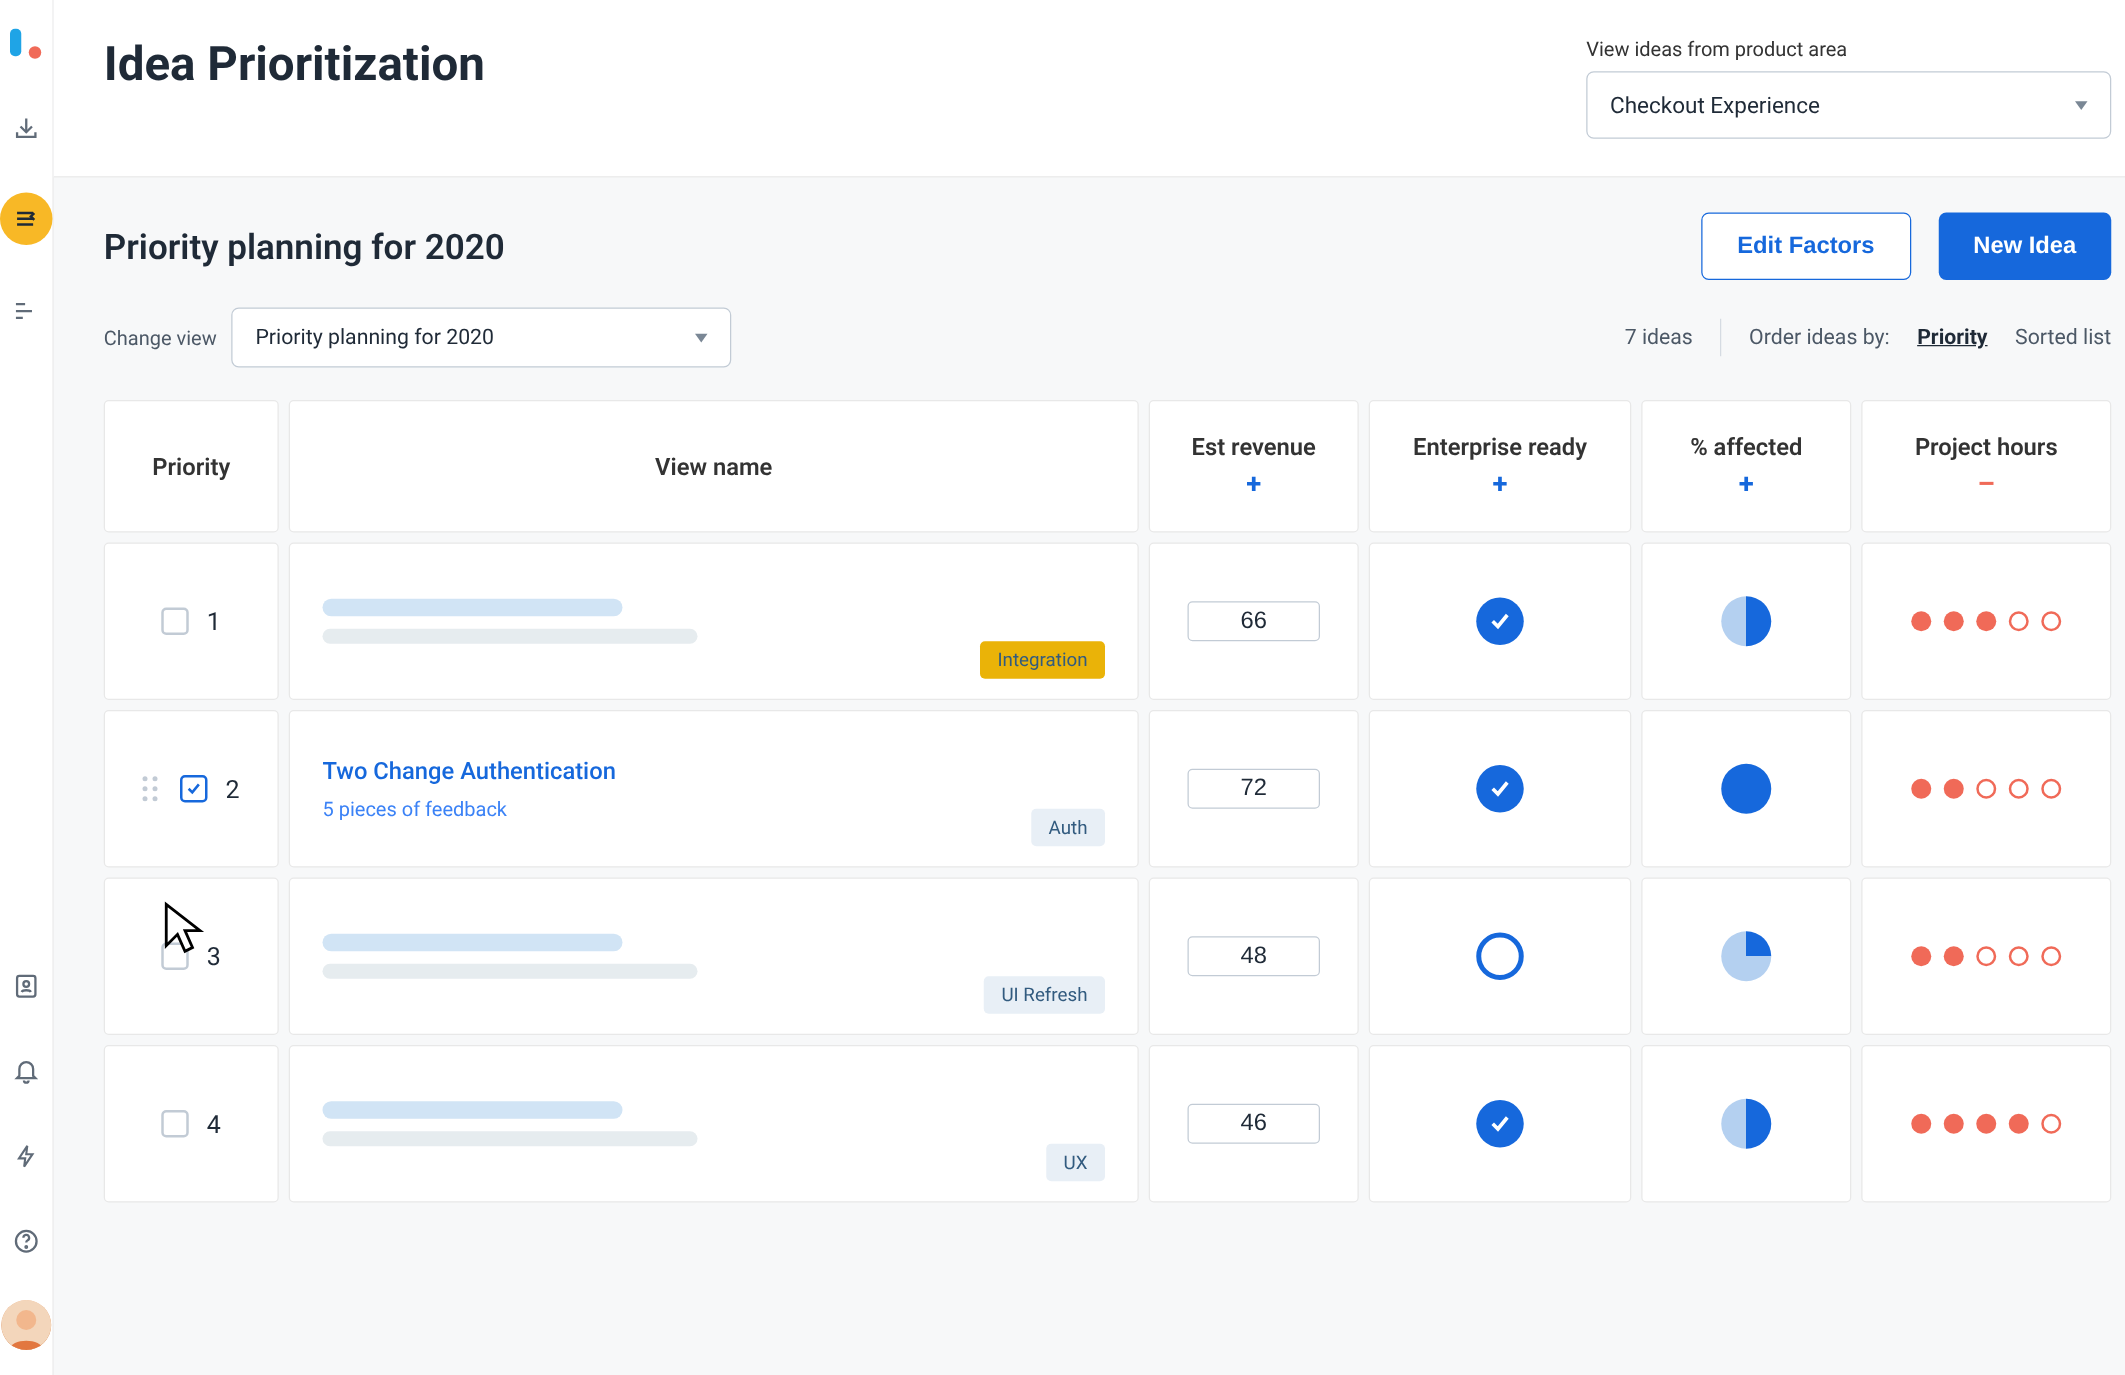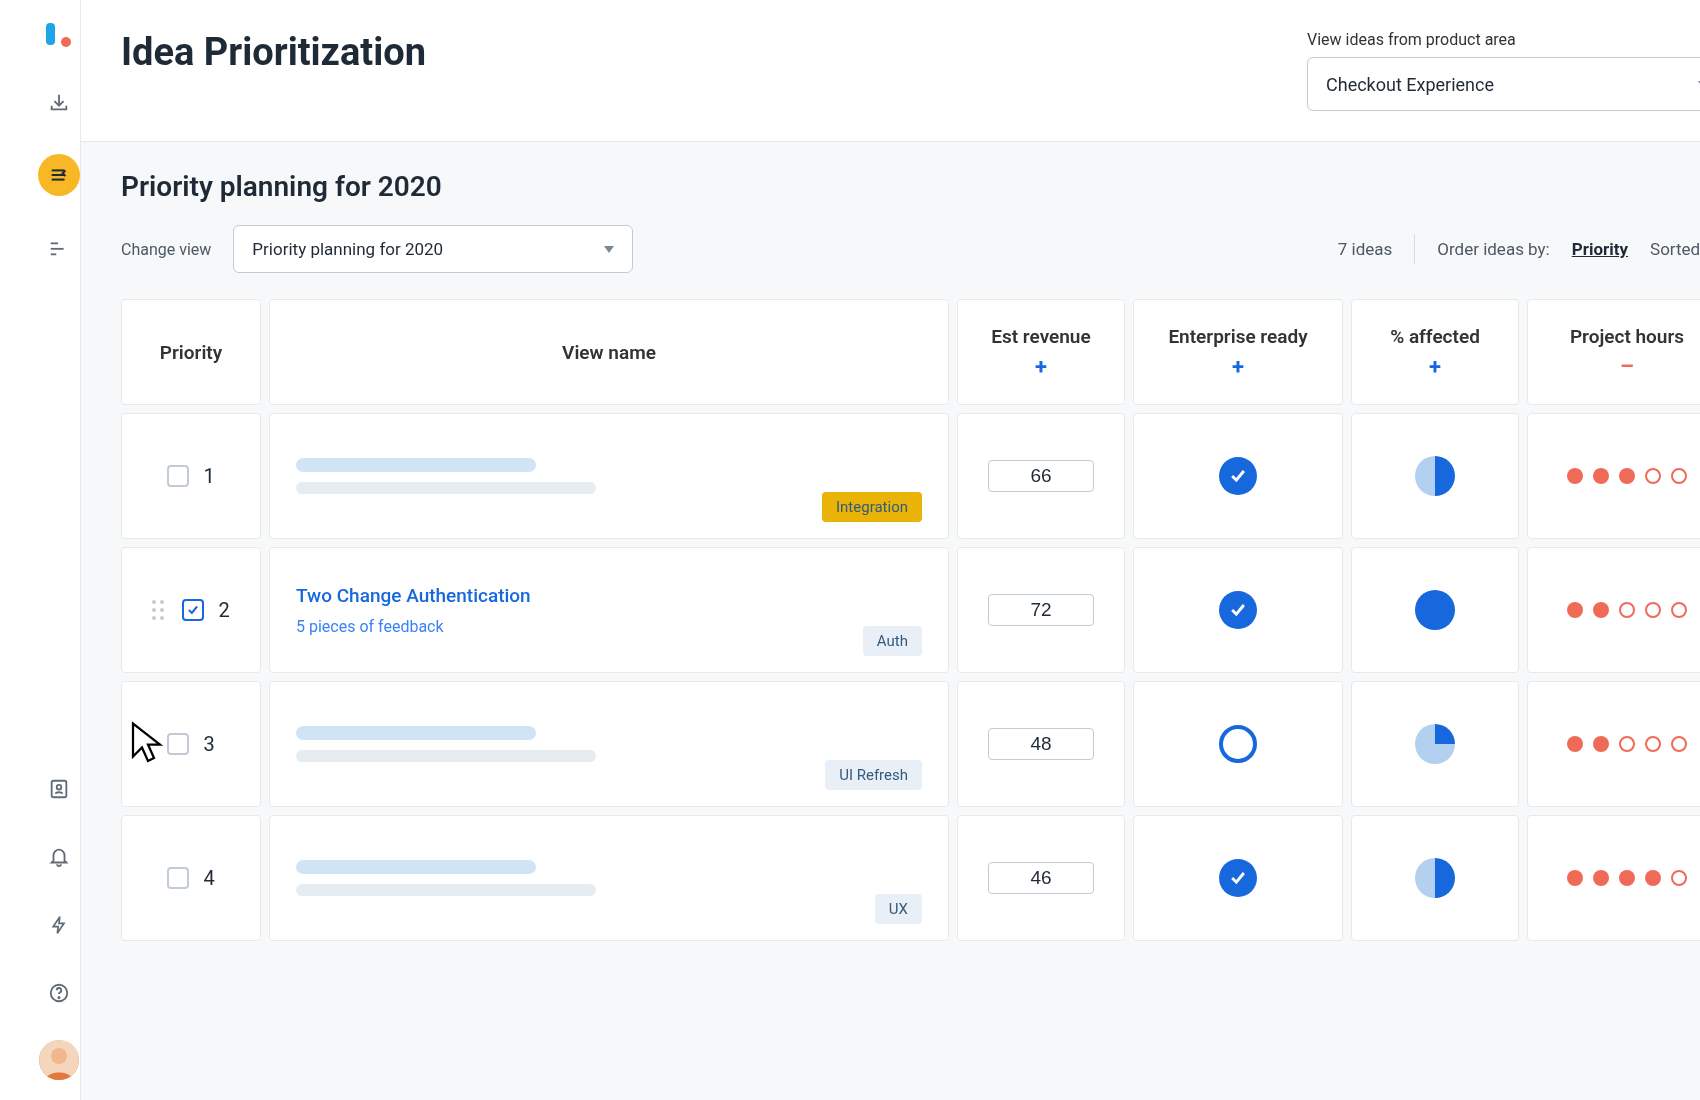--- a/index.html
+++ b/index.html
@@ -1,17 +1,17 @@
 <!DOCTYPE html>
 <html><head>
 <meta charset="utf-8">
 <style>
 * { box-sizing: border-box; margin: 0; padding: 0; }
 body { font-family: -apple-system, BlinkMacSystemFont, "Segoe UI", Roboto, sans-serif; background: #fff; color: #333; width: 1700px; height: 1100px; overflow: hidden; }
-.app { display: flex; height: 1100px; padding-left: 38px; }
+.app { display: flex; height: 1100px; }
 .sidebar { width: 72px; background: #fff; border-right: 1px solid #e8e8e8; display: flex; flex-direction: column; align-items: center; padding-top: 18px; }
 .sidebar .logo { width: 34px; height: 34px; display:flex; align-items:center; justify-content:center; margin-bottom: 30px; }
 .sidebar .nav-top { display:flex; flex-direction:column; align-items:center; gap: 30px; }
 .sidebar .nav-item { width: 42px; height: 42px; display:flex; align-items:center; justify-content:center; border-radius: 50%; color:#606b78; cursor:pointer; }
 .sidebar .nav-item.active { background:#f8b826; color:#1f2a37; }
 .sidebar .nav-bottom { margin-top:auto; margin-bottom:20px; display:flex; flex-direction:column; align-items:center; gap:26px; }
 .sidebar .avatar { width:40px; height:40px; border-radius:50%; background: linear-gradient(180deg,#f3c6a3,#d07a3b); overflow:hidden; }
 .main { flex:1; background:#f7f8f9; display:flex; flex-direction:column; }
 .header { background:#fff; border-bottom:1px solid #e8e8e8; padding: 30px 40px 30px 40px; display:flex; align-items:flex-start; justify-content:space-between; }
 .header h1 { font-size: 38px; font-weight:700; color:#1f2a37; }
@@ -19,21 +19,21 @@
 .selector-label { font-size:16px; color:#333; margin-bottom:8px; }
 .selector { width: 420px; height:54px; border:1.5px solid #c2cbd5; border-radius:6px; display:flex; align-items:center; justify-content:space-between; padding:0 18px; font-size:18px; color:#1f2a37; background:#fff; cursor:pointer; }
 .selector .caret { border-left:5px solid transparent; border-right:5px solid transparent; border-top:7px solid #7a8795; }
 .subhead { padding: 28px 40px 0 40px; display:flex; align-items:center; justify-content:space-between; }
 .subhead h2 { font-size:28px; font-weight:600; color:#1f2a37; }
 .subhead .actions { display:flex; gap:22px; }
 .btn { height:54px; padding:0 28px; border-radius:6px; font-size:19px; font-weight:600; display:flex; align-items:center; cursor:pointer; border:none; }
 .btn-outline { background:#fff; border:1.5px solid #1668dc; color:#1668dc; }
 .btn-primary { background:#1668dc; color:#fff; }
 .viewbar { padding: 22px 40px 0 40px; display:flex; align-items:center; justify-content:space-between; }
-.viewbar-left { display:flex; align-items:center; gap:22px; }
+.viewbar-left { display:flex; align-items:center; gap:12px; }
 .viewbar-label { color:#4c5866; font-size:16px; }
 .viewselect { height:48px; border:1.5px solid #c2cbd5; border-radius:6px; display:flex; align-items:center; justify-content:space-between; padding:0 18px; min-width:400px; font-size:17px; color:#1f2a37; background:#fff; cursor:pointer; }
 .viewselect .caret { border-left:5px solid transparent; border-right:5px solid transparent; border-top:7px solid #7a8795; }
 .viewbar-right { display:flex; align-items:center; gap:22px; font-size:17px; color:#4c5866; }
 .vr-divider { width:1px; height:30px; background:#d5dbe2; }
 .Priority-link { font-weight:700; text-decoration:underline; color:#1f2a37; cursor:pointer; }
 .table-wrap { padding: 26px 40px 40px 40px; }
 .idea-grid { display:grid; grid-template-columns: 140px 680px 168px 210px 168px 200px; gap: 8px 8px; }
 .cell { background:#fff; border:1px solid #e8e8e8; border-radius:4px; display:flex; align-items:center; justify-content:center; }
 .head-row .cell { height:106px; flex-direction:column; gap:6px; font-size:19px; font-weight:600; color:#333; }
@@ -153,20 +153,24 @@
         <div class="selector-label">View ideas from product area</div>
         <div class="selector">
           <span>Checkout Experience</span>
           <span class="caret"></span>
         </div>
       </div>
     </div>
 
     <div class="subhead">
       <h2>Priority planning for 2020</h2>
+      <div class="actions">
+        <button class="btn btn-outline">Edit Factors</button>
+        <button class="btn btn-primary">New Idea</button>
+      </div>
     </div>
 
     <div class="viewbar">
       <div class="viewbar-left">
         <span class="viewbar-label">Change view</span>
         <div class="viewselect">
           <span>Priority planning for 2020</span>
           <span class="caret"></span>
         </div>
       </div>

